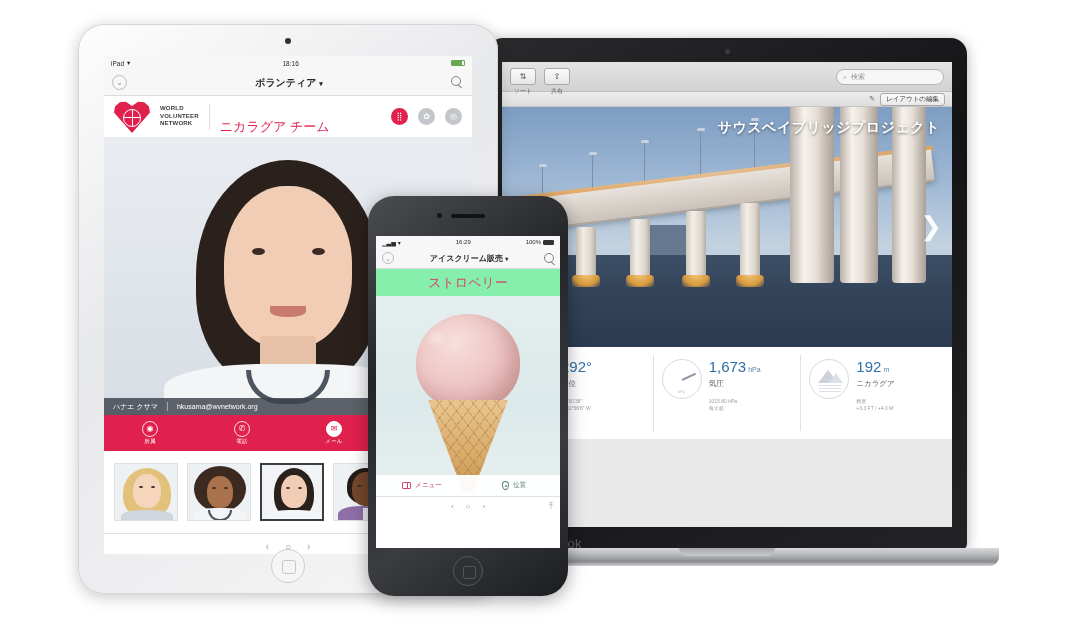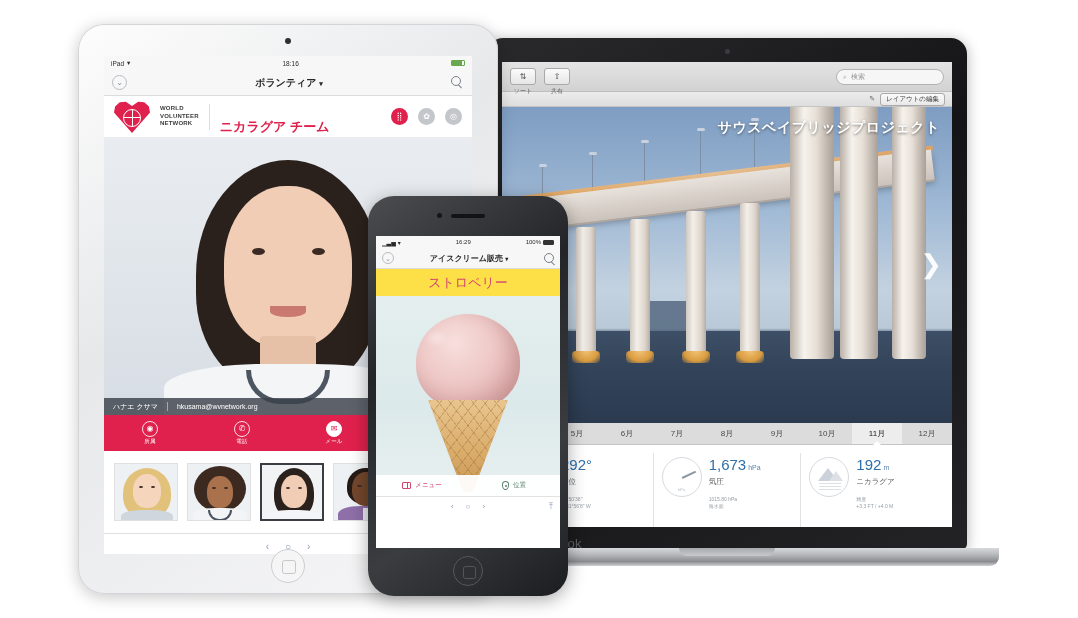--- a/index.html
+++ b/index.html
@@ -74,21 +74,21 @@
     border-bottom: 1px solid #c4c4c4; display: flex; align-items: center;
     justify-content: flex-end; padding: 0 7px; gap: 5px;
   }
   .layout-btn {
     border: 1px solid #a9a9a9; border-radius: 3px; padding: 1px 5px;
     background: linear-gradient(180deg,#fbfbfb,#e8e8e8);
     font-size: 6.5px; color: #333;
   }
 
   
-  .hero { position: relative; height: 316px; overflow: hidden; background: #14532d; }
+  .hero { position: relative; height: 240px; overflow: hidden; background: #14532d; }
   .sky {
     position: absolute; inset: 0;
     background: linear-gradient(180deg,#7e9dc2 0%,#9db7d4 30%,#c3d2e0 58%,#b9c9d8 70%,#45566b 72%,#2b3c50 100%);
   }
   .mtn {
     position: absolute; left: 0; bottom: 86px; width: 100%; height: 36px;
     background:
       linear-gradient(105deg, transparent 0 8%, #5d6f86 8% 12%, transparent 12% 20%),
       linear-gradient(75deg, transparent 0 30%, #566a82 30% 42%, transparent 42%);
     opacity: .85;
@@ -262,21 +262,21 @@
   }
   .wvn-heart .globe::after {
     content: ""; position: absolute; top: 50%; left: 0; right: 0; height: 1px;
     background: #fff; margin-top: -.5px;
   }
   .wvn-name {
     font-size: 6px; line-height: 1.25; color: #3b3b3b; font-weight: bold;
     letter-spacing: .2px; flex: none;
   }
   .wvn-div { width: 1px; height: 26px; background: #dcdcdc; flex: none; }
-  .wvn-team { font-size: 13px; color: #e0214d; font-weight: bold; flex: 1; margin-top: 20px; }
+  .wvn-team { font-size: 13px; color: #e0214d; font-weight: normal; flex: 1; margin-top: 20px; }
   .wvn-act {
     width: 17px; height: 17px; border-radius: 50%; flex: none;
     display: flex; align-items: center; justify-content: center;
     font-size: 8px; color: #fff;
   }
   .wvn-act.on { background: #e0214d; }
   .wvn-act.off { background: #c3c6ca; }
   .photo-area { position: relative; height: 277px; overflow: hidden; background: #dcdfe4; }
   .contact-strip {
     position: absolute; left: 0; right: 0; bottom: 0; height: 17px;
@@ -366,21 +366,21 @@
   .truck .w1, .truck .w2 {
     position: absolute; bottom: 0; width: 6px; height: 6px; border-radius: 50%;
     background: #4f9a95;
   }
   .truck .w1 { left: 3px; } .truck .w2 { left: 15px; }
   .st-txt { line-height: 1.05; }
   .st-t1 { font-size: 12px; font-weight: bold; color: #3f3f3f; letter-spacing: .3px; }
   .st-t2 { font-size: 4.5px; color: #d4456f; letter-spacing: 1.4px; font-weight: bold; }
   .flavor {
     text-align: center; font-size: 13px; color: #d4456f; padding: 5px 0 4px;
-    background: #fde047;
+    background: #86efac;
   }
   .cone-photo {
     position: relative; height: 200px; overflow: hidden;
     background: linear-gradient(180deg,#e4eeee 0%,#dce9ea 55%,#e8f0f0 100%);
   }
   .scoop {
     position: absolute; left: 50%; top: 18px; margin-left: -52px; width: 104px; height: 96px;
     border-radius: 50% 50% 46% 46%;
     background: radial-gradient(circle at 38% 30%, #f7dfdd, #edc6c4 45%, #dca9a8 78%, #c9918f 100%);
     box-shadow: inset -8px -6px 16px rgba(160,110,110,.3);
@@ -495,31 +495,20 @@
           <div class="pier" style="left:238px;top:96px;"></div>
 
           <div class="bigcol" style="left:288px;"></div>
           <div class="bigcol" style="left:338px;width:38px;"></div>
           <div class="bigcol" style="left:390px;width:34px;"></div>
 
           <div class="hero-title">サウスベイブリッジプロジェクト</div>
           <div class="hero-arrow">❯</div>
         </div>
 
-        <div class="months">
-          <div class="month">月</div>
-          <div class="month">5月</div>
-          <div class="month">6月</div>
-          <div class="month">7月</div>
-          <div class="month">8月</div>
-          <div class="month">9月</div>
-          <div class="month">10月</div>
-          <div class="month sel">11月</div>
-          <div class="month">12月</div>
-        </div>
 
         <div class="stats">
 
           <div class="stat">
             <div class="gauge">
               <div class="needle" style="transform:rotate(205deg);"></div>
             </div>
             <div class="stat-body">
               <div class="stat-val">292°</div>
               <div class="stat-lbl">方位</div>

